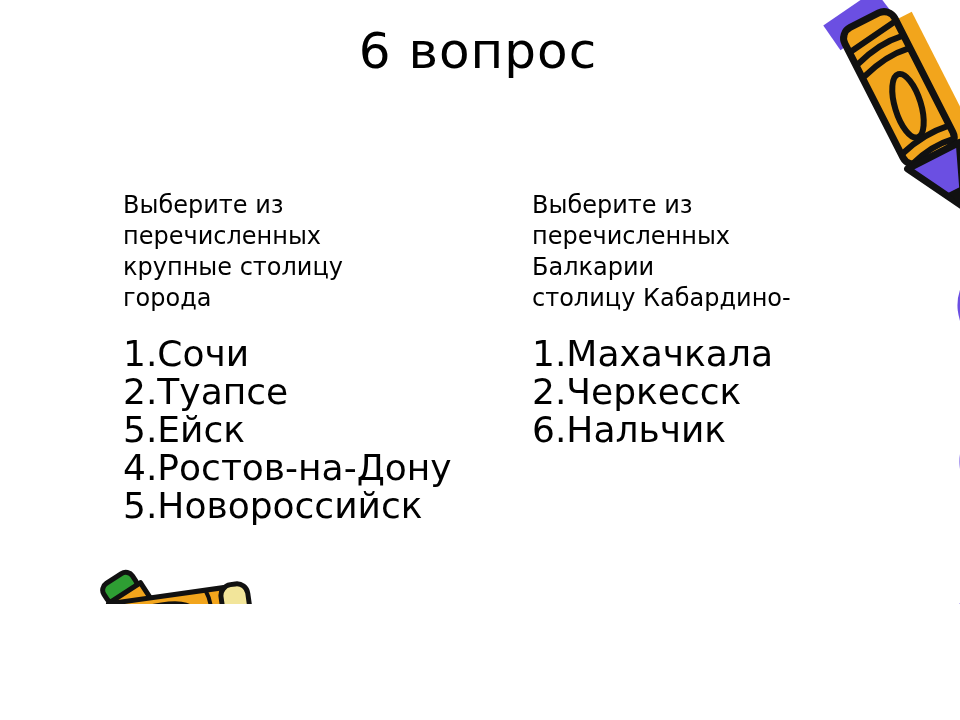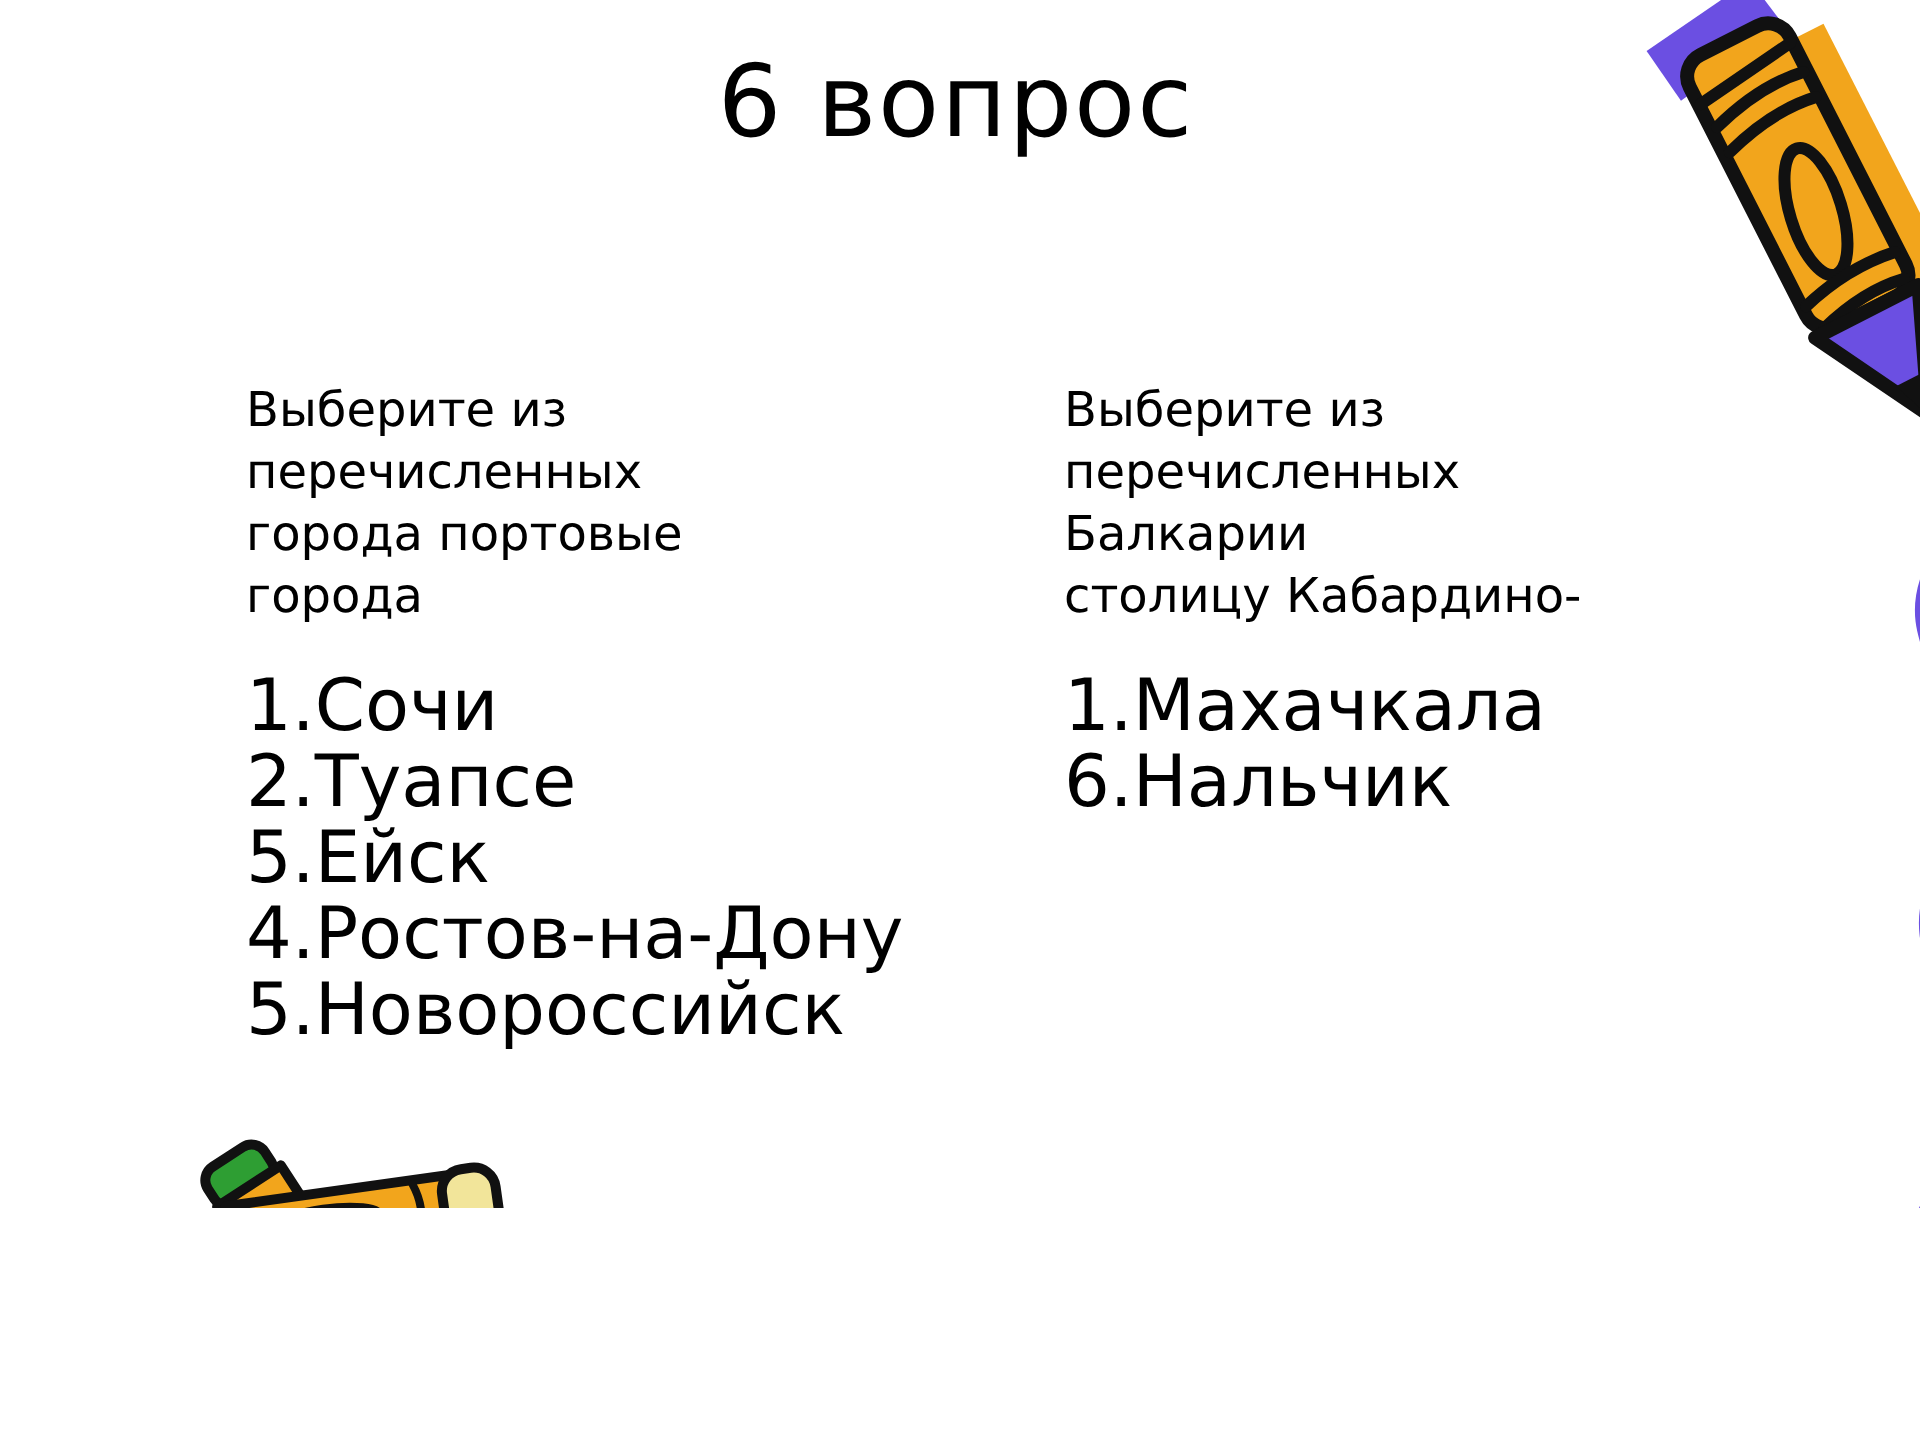--- a/index.html
+++ b/index.html
@@ -51,39 +51,40 @@
 </head>
 <body>
 
 <div class="slide">
 
   <div class="title">6 вопрос</div>
 
   <div class="question col-left">
     <div>Выберите из</div>
     <div>перечисленных</div>
-    <div>города портовые</div>
+    <div>крупные столицу</div>
     <div>города</div>
   </div>
   <div class="options col-left">
     <div>1.Сочи</div>
     <div>2.Туапсе</div>
     <div>5.Ейск</div>
     <div>4.Ростов-на-Дону</div>
     <div>5.Новороссийск</div>
   </div>
 
   <div class="question col-right">
     <div>Выберите из</div>
     <div>перечисленных</div>
     <div>Балкарии</div>
     <div>столицу Кабардино-</div>
   </div>
   <div class="options col-right">
     <div>1.Махачкала</div>
+    <div>2.Черкесск</div>
     <div>6.Нальчик</div>
   </div>
 
   <svg class="deco deco-crayon-tr" viewBox="0 0 170 250" aria-hidden="true">
     <g transform="rotate(-27 88 118)">
       <path class="fill-orange" d="M81,34 h54 v146 h-54 z"></path>
       <path class="fill-purple" d="M73,185 L127,185 L103,239 Z"></path>
       <path class="fill-purple" d="M50,6 L112,-2 L117,26 L54,36 Z"></path>
       <rect class="fill-orange ol" x="61" y="20" width="56" height="152" rx="12" stroke-width="7"></rect>
       <path class="nofill ol" d="M62,42 L116,35" stroke-width="6"></path>

